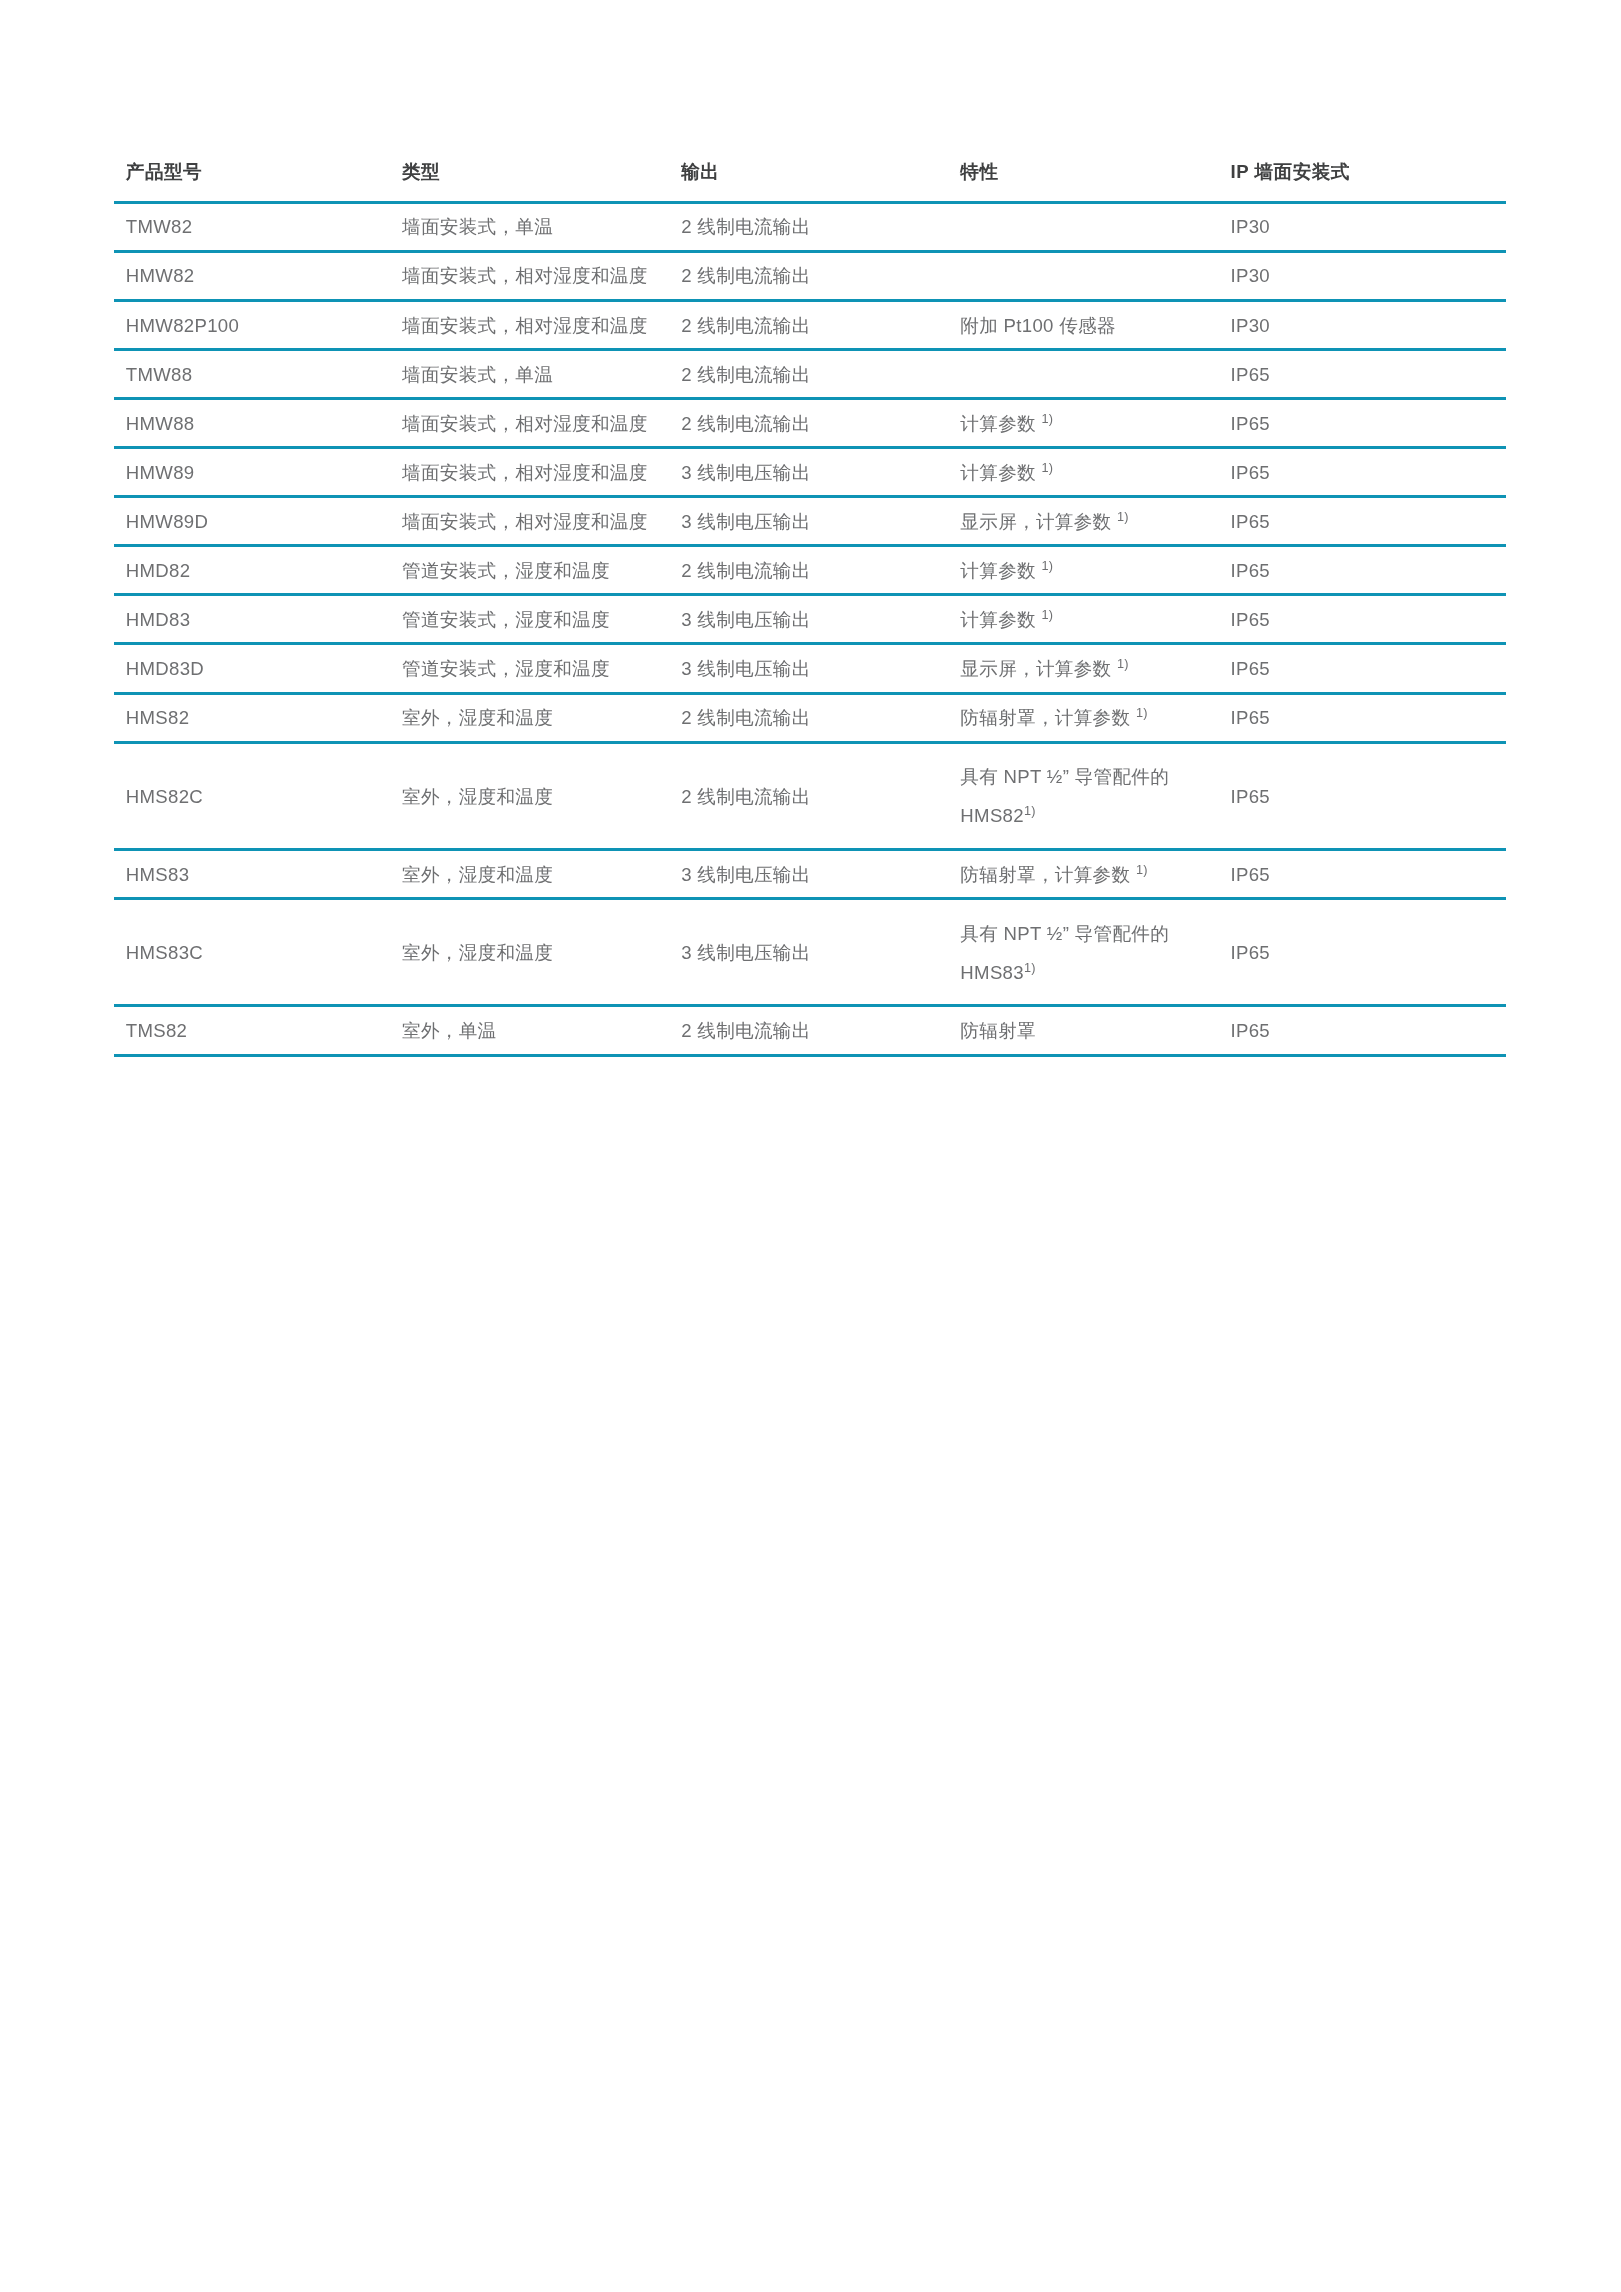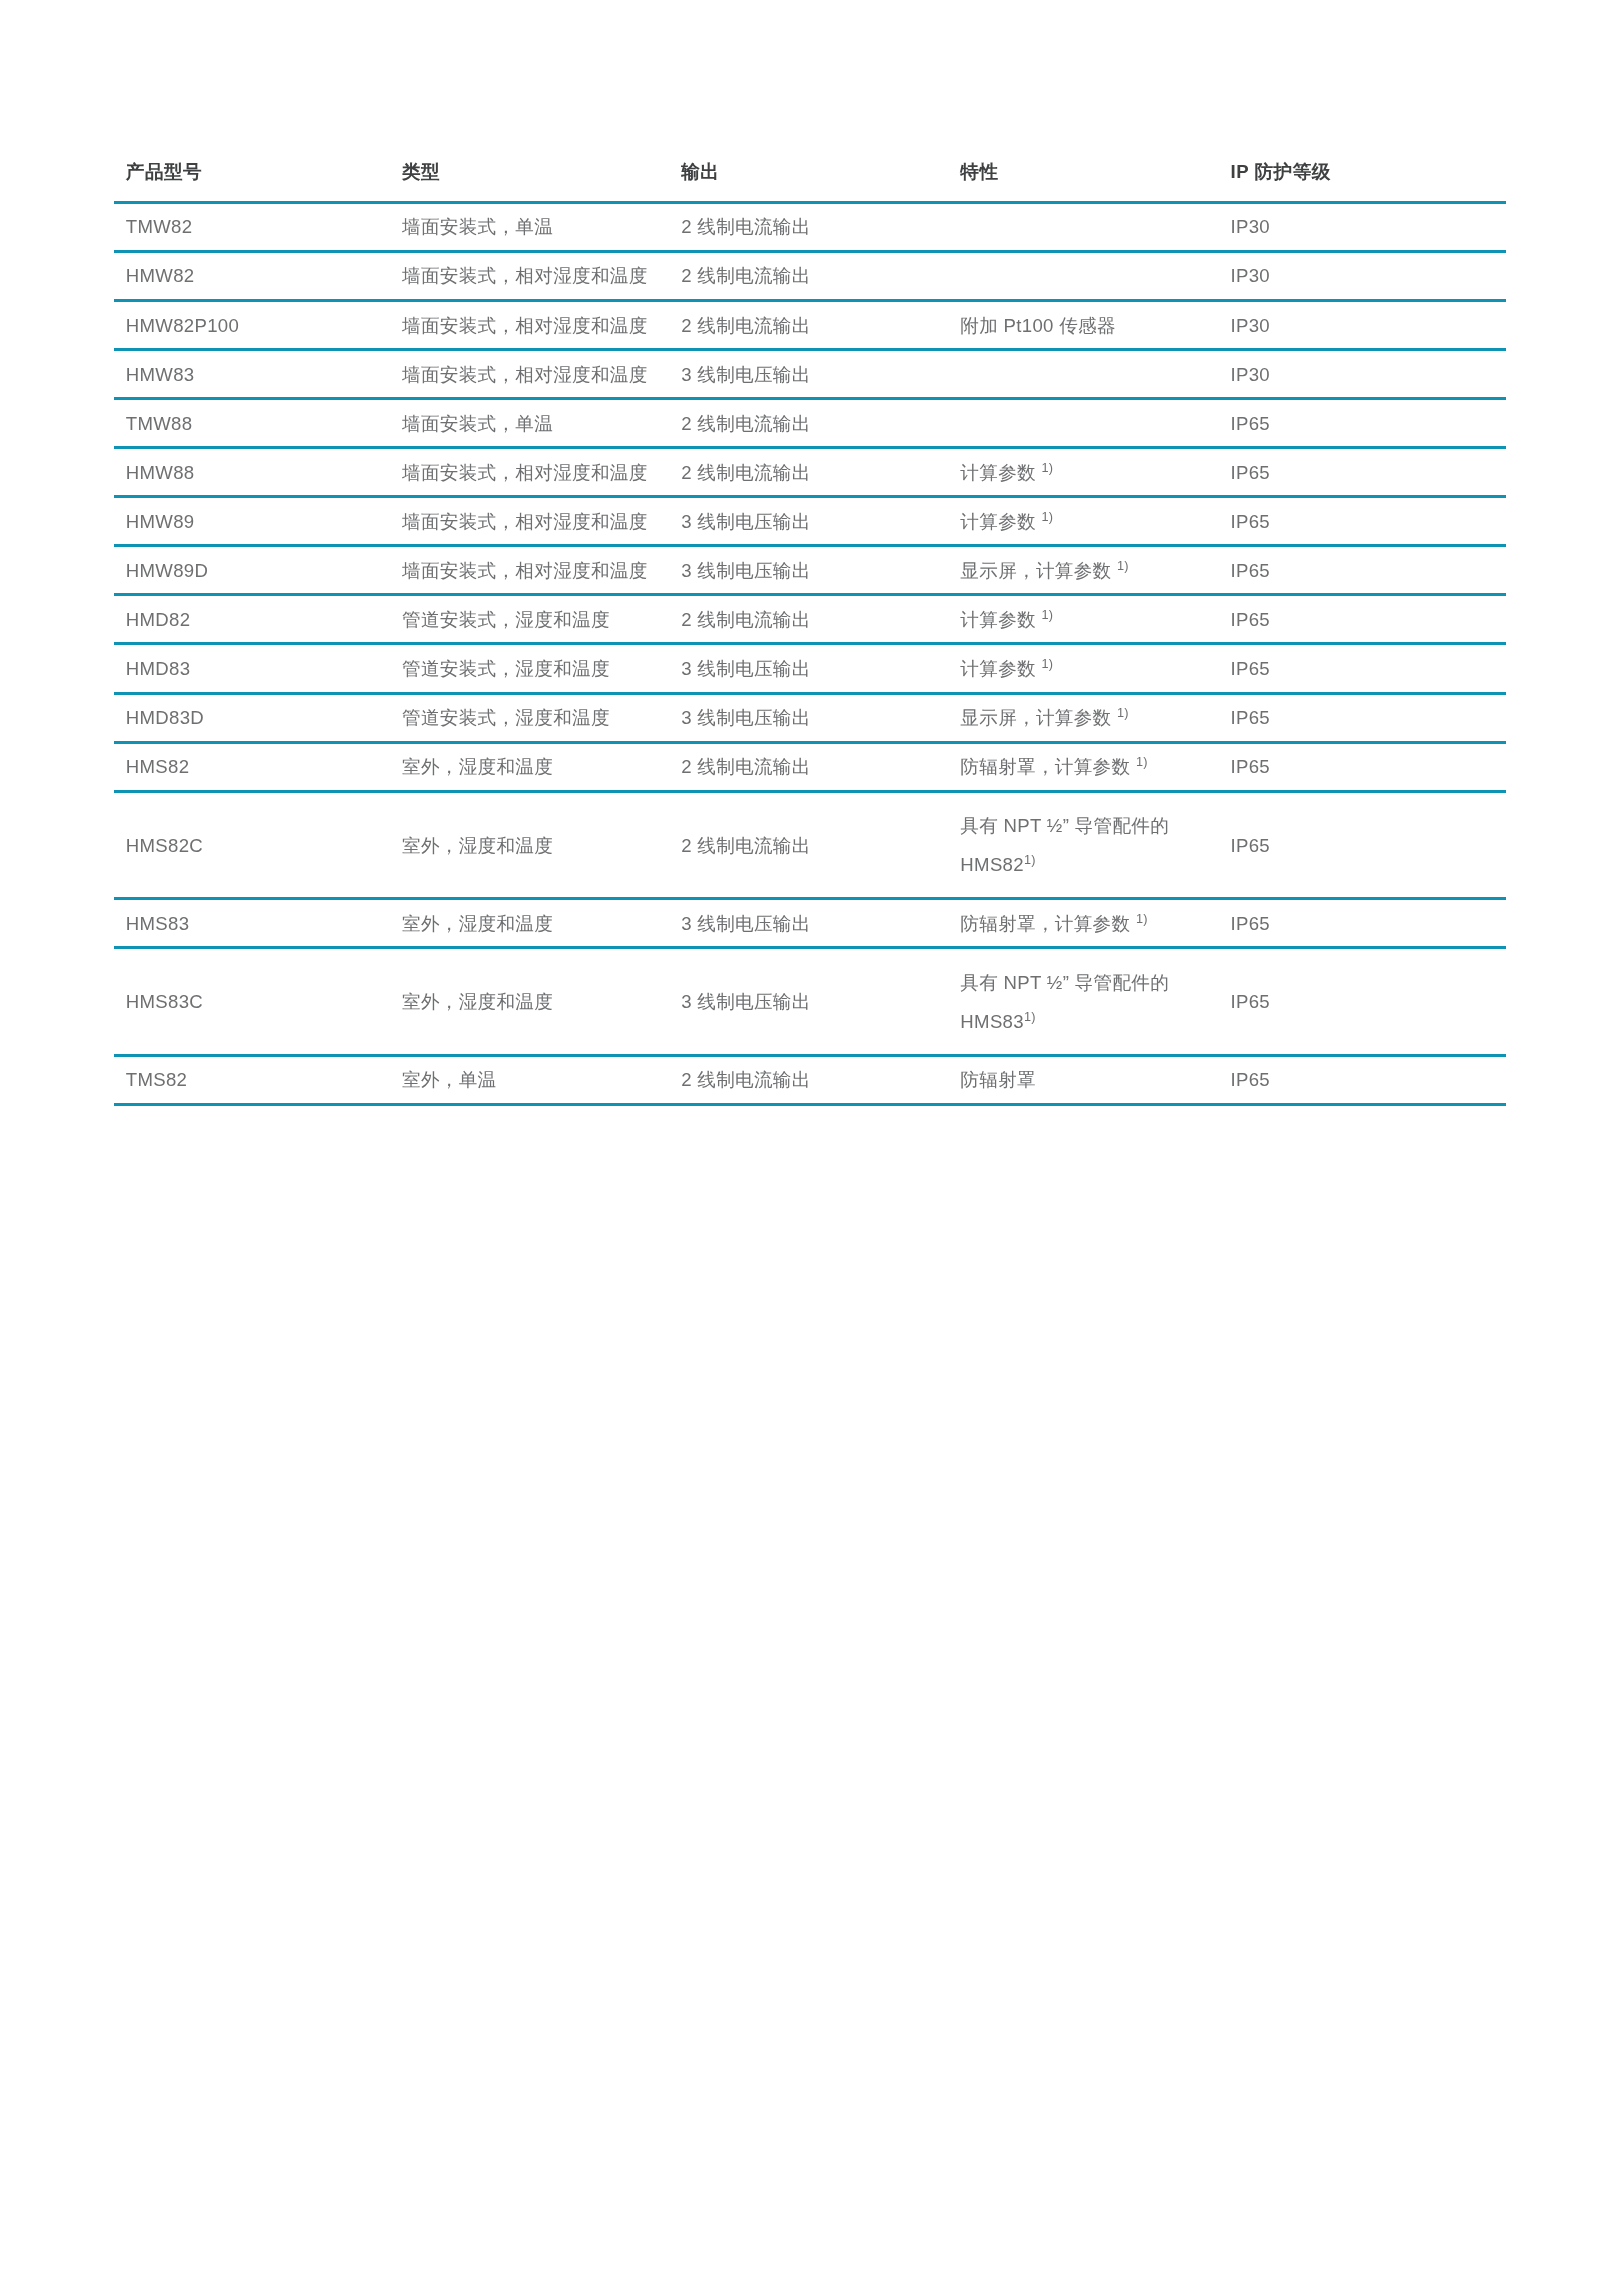--- a/index.html
+++ b/index.html
@@ -87,21 +87,21 @@
         <col style="width:279px">
         <col style="width:270px">
         <col style="width:287px">
       </colgroup>
       <thead>
         <tr>
           <th>产品型号</th>
           <th>类型</th>
           <th>输出</th>
           <th>特性</th>
-          <th>IP 防护等级</th>
+          <th>IP 墙面安装式</th>
         </tr>
       </thead>
       <tbody id="rows">
           <tr>
             <td>TMW82</td>
             <td>墙面安装式，单温</td>
             <td>2 线制电流输出</td>
             <td><span></span></td>
             <td>IP30</td>
           </tr>
@@ -113,27 +113,20 @@
             <td>IP30</td>
           </tr>
           <tr>
             <td>HMW82P100</td>
             <td>墙面安装式，相对湿度和温度</td>
             <td>2 线制电流输出</td>
             <td><span><span>附加 Pt100 传感器</span></span></td>
             <td>IP30</td>
           </tr>
           <tr>
-            <td>HMW83</td>
-            <td>墙面安装式，相对湿度和温度</td>
-            <td>3 线制电压输出</td>
-            <td><span></span></td>
-            <td>IP30</td>
-          </tr>
-          <tr>
             <td>TMW88</td>
             <td>墙面安装式，单温</td>
             <td>2 线制电流输出</td>
             <td><span></span></td>
             <td>IP65</td>
           </tr>
           <tr>
             <td>HMW88</td>
             <td>墙面安装式，相对湿度和温度</td>
             <td>2 线制电流输出</td>

